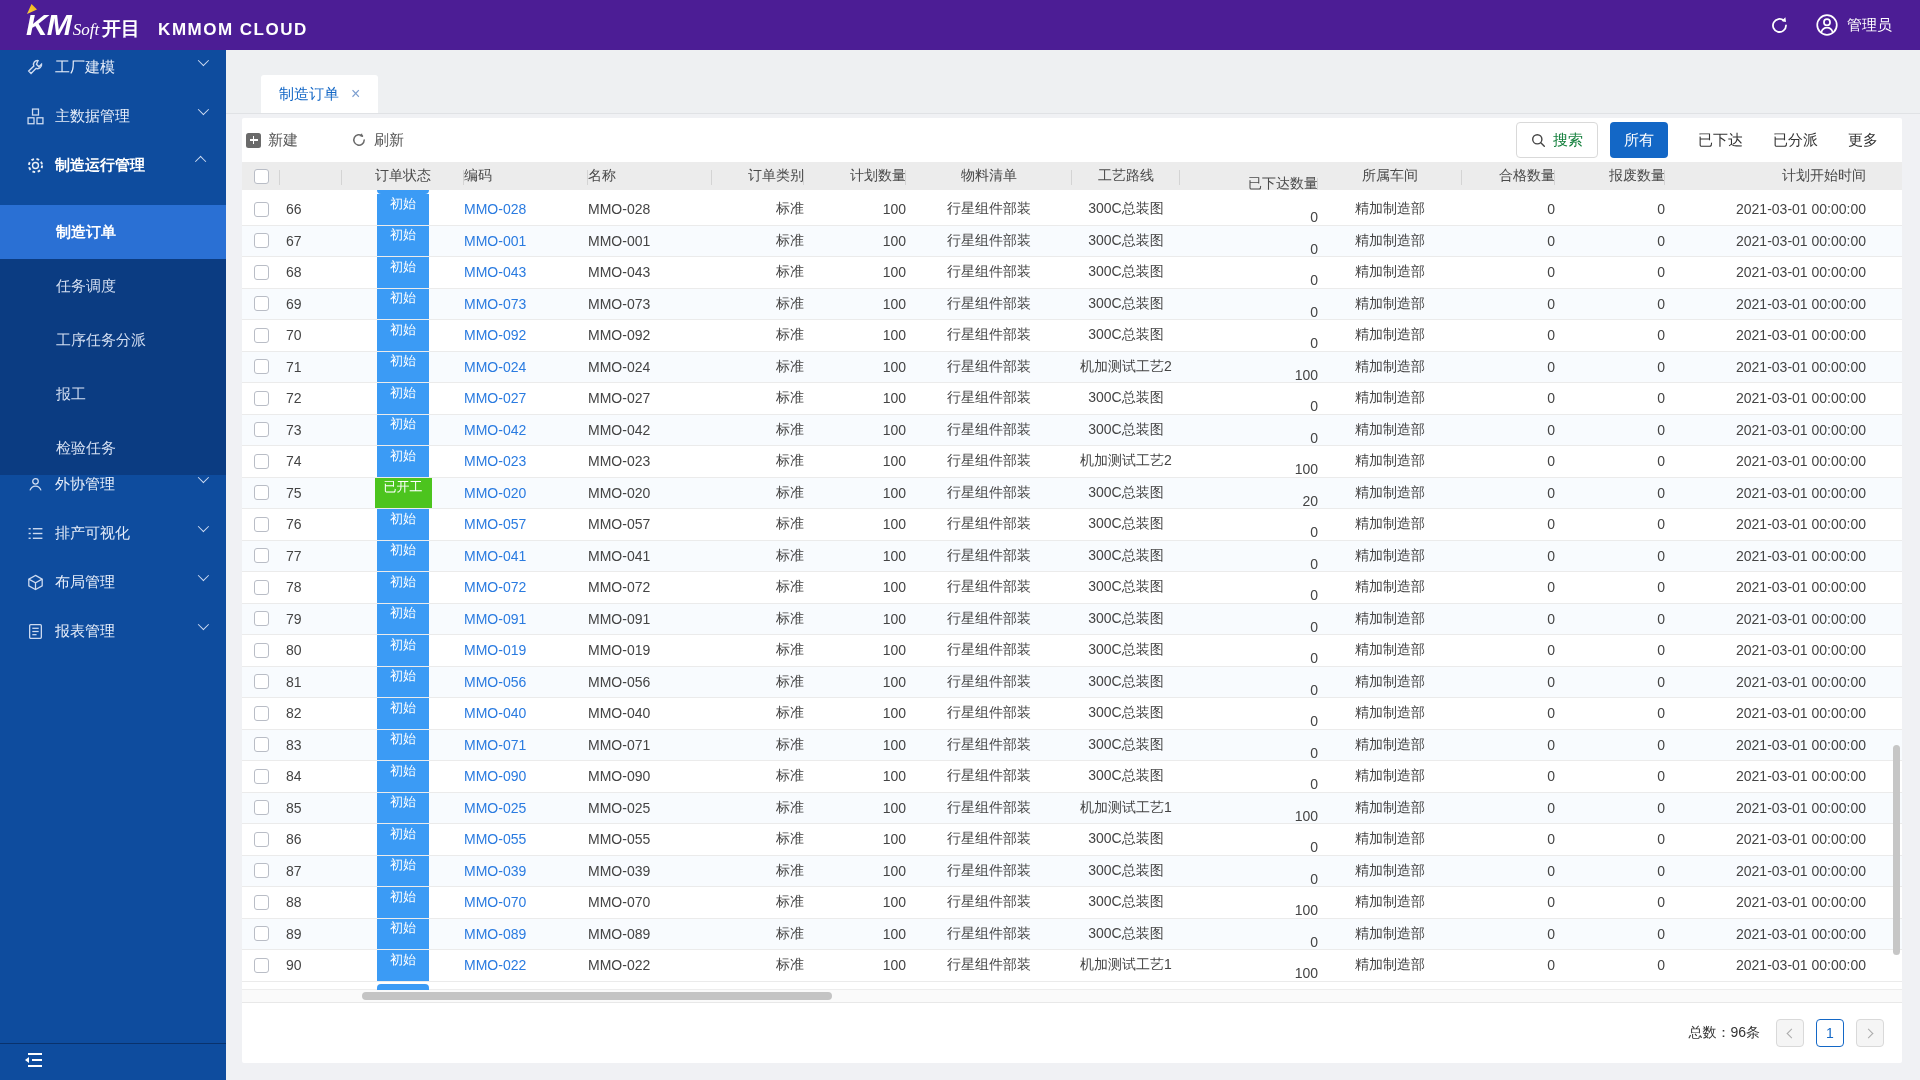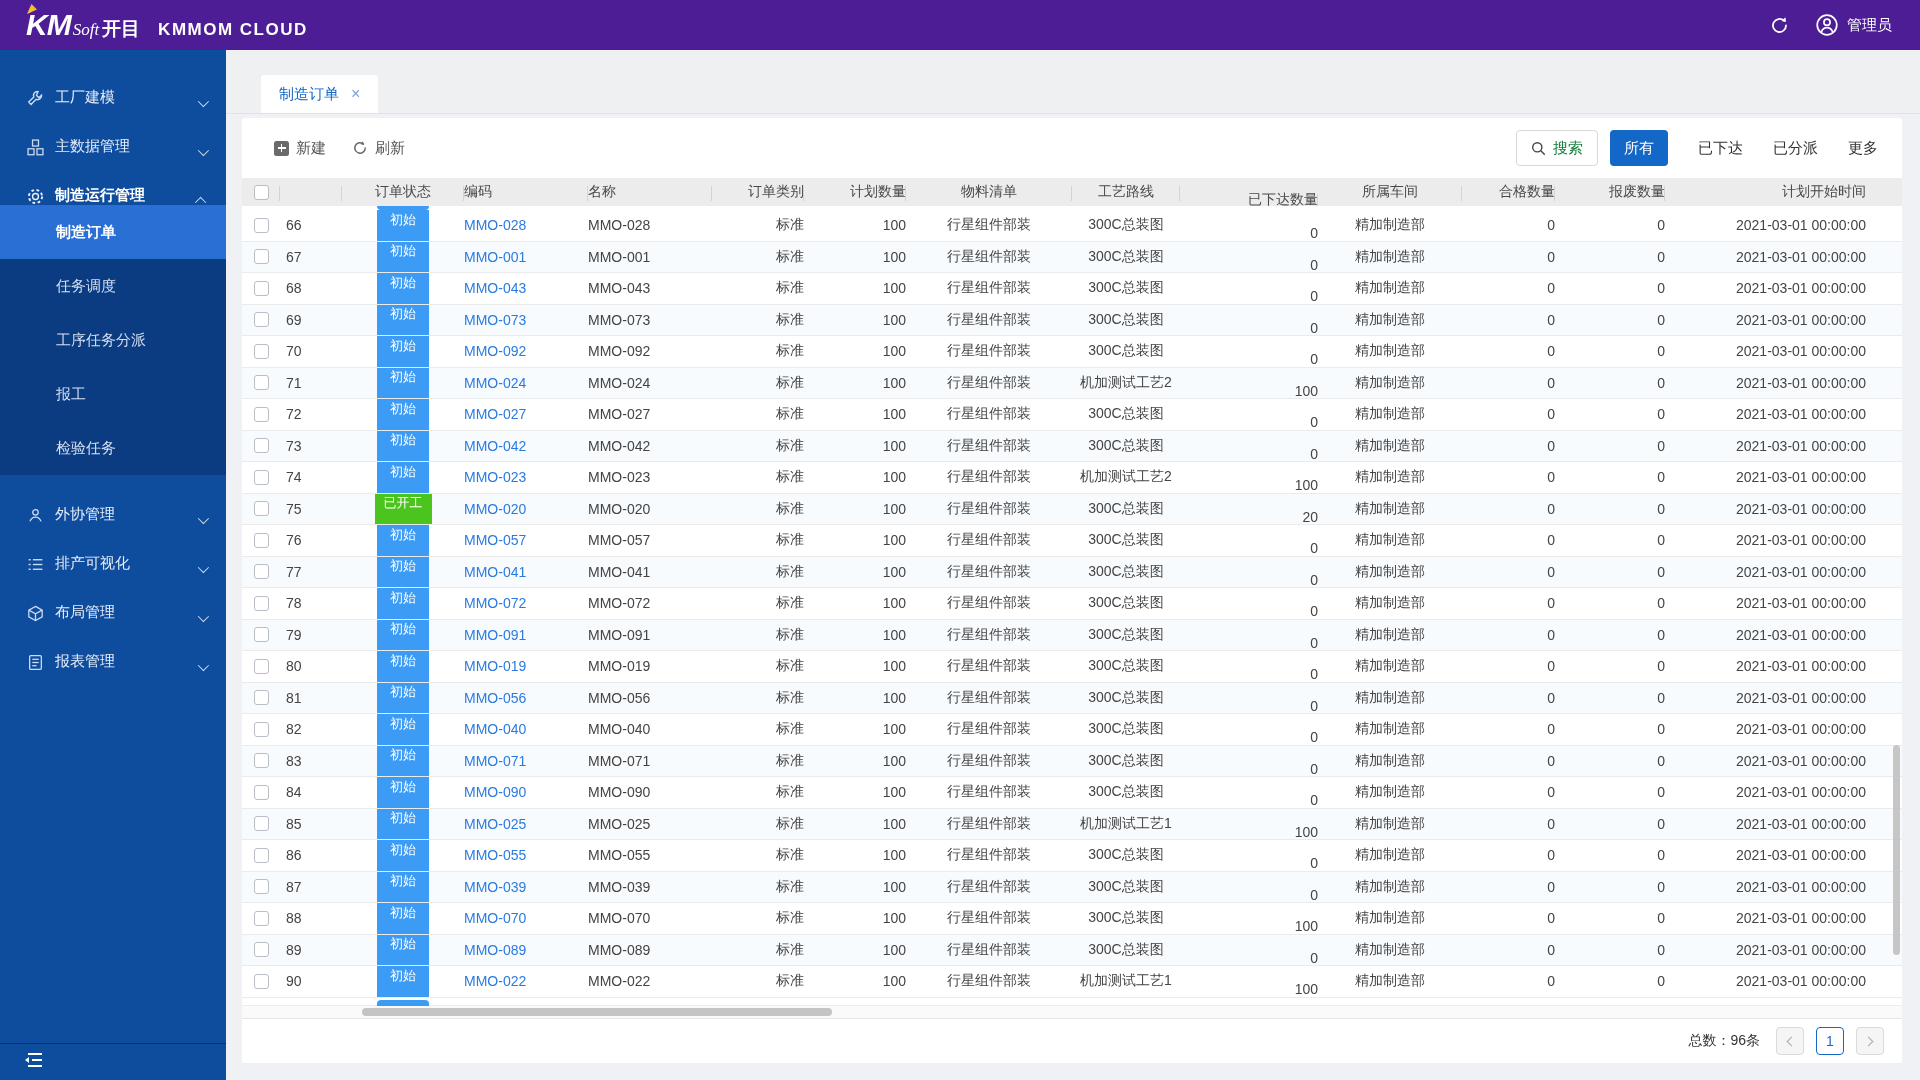--- a/index.html
+++ b/index.html
@@ -20,21 +20,21 @@
   .icon-btn { display:flex; align-items:center; cursor:pointer; }
   .user-wrap { display:flex; align-items:center; gap:9px; cursor:pointer; }
   .user-name { font-size:15px; }
 
   
   .main { display:flex; height:1030px; }
 
   
   .sidebar { width:226px; background:#0e4c9e; display:flex; flex-direction:column; color:#e6edf9; }
   .nav { flex:1 1 auto; padding-top:8px; }
-  .nav-item { height:49px; display:flex; align-items:flex-end; padding:0 20px 0 26px;
+  .nav-item { height:49px; display:flex; align-items:flex-start; padding:0 20px 0 26px;
     font-size:15px; cursor:pointer; position:relative; }
   .nav-item .nav-ico { width:18px; height:18px; margin-right:11px; display:flex; align-items:center; justify-content:center; opacity:.92; }
   .nav-item .lbl { flex:1; }
   .chev { width:8px; height:8px; border-right:1.6px solid #cfdcf2; border-bottom:1.6px solid #cfdcf2; }
   .chev.down { transform:rotate(45deg) translateY(-2px); }
   .chev.up   { transform:rotate(-135deg) translateY(-2px); }
   .submenu { background:#0b3c82; }
   .sub-item { height:54px; display:flex; align-items:center; padding-left:56px;
     font-size:15px; color:#d4dff2; cursor:pointer; }
   .sub-item.active { background:#2a70d4; color:#fff; font-weight:700; }
@@ -45,21 +45,21 @@
   .tabstrip { height:64px; background:#eef0f2; border-bottom:1px solid #e0e2e5; position:relative; }
   .tab { position:absolute; left:35px; bottom:0; height:38px; background:#fff;
     display:flex; align-items:center; gap:12px; padding:0 18px; border-radius:3px 3px 0 0;
     color:#1367c6; font-size:15px; cursor:pointer; }
   .tab-close { color:#7d9fd0; font-size:16px; line-height:1; cursor:pointer; }
 
   .card-wrap { flex:1; padding:4px 18px 17px 16px; }
   .card { background:#fff; height:945px; border-radius:2px; display:flex; flex-direction:column; position:relative; }
 
   
-  .toolbar { height:60px; display:flex; align-items:center; padding:0 24px 0 32px; }
+  .toolbar { height:44px; display:flex; align-items:center; padding:0 24px 0 4px;gap:27px; }
   .tbtn { display:flex; align-items:center; gap:7px; font-size:15px; color:#555; cursor:pointer; }
   .tbtn + .tbtn { margin-left:26px; }
   .plus-sq { width:15px; height:15px; background:#6a6a6a; border-radius:2.5px; position:relative; }
   .plus-sq::before,.plus-sq::after { content:""; position:absolute; background:#fff; }
   .plus-sq::before { left:3.5px; right:3.5px; top:6.7px; height:1.6px; }
   .plus-sq::after  { top:3.5px; bottom:3.5px; left:6.7px; width:1.6px; }
   .toolbar-right { margin-left:auto; display:flex; align-items:center; }
   .btn-outline { height:36px; padding:0 14px; border:1px solid #d9d9d9; border-radius:4px;
     background:#fff; display:flex; align-items:center; gap:7px; font-size:15px; color:#15803d; cursor:pointer; }
   .btn-primary { height:36px; padding:0 14px; margin-left:12px; border-radius:4px;

